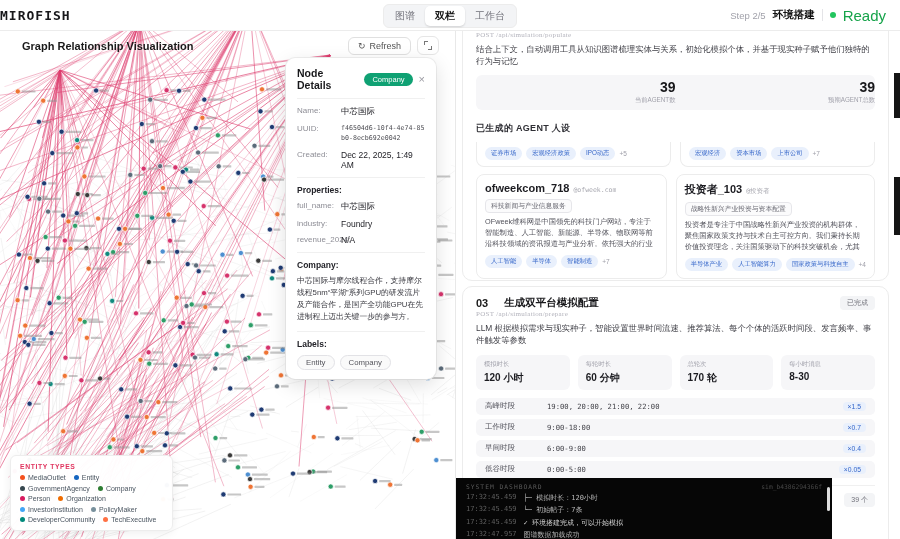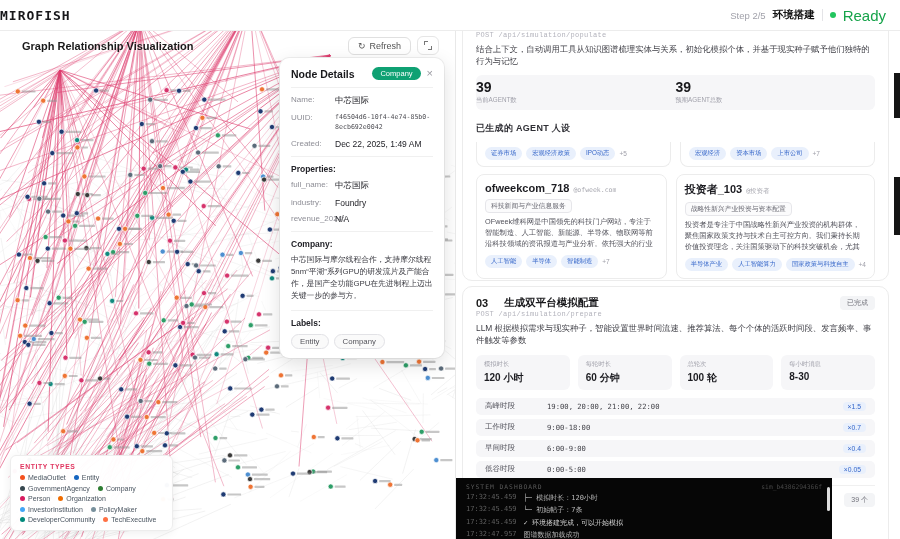--- a/index.html
+++ b/index.html
@@ -33,21 +33,21 @@
   .refresh-btn{display:flex;align-items:center;gap:4px;font-size:9px;color:#555;background:rgba(255,255,255,.92);
     border:1px solid #e0e0e0;border-radius:6px;padding:3px 9px;cursor:pointer;font-family:"Liberation Sans",sans-serif}
   .expand-btn{width:22px;height:19px;display:flex;align-items:center;justify-content:center;
     background:rgba(255,255,255,.92);border:1px solid #e6e6e6;border-radius:6px;cursor:pointer}
   .fs{width:9px;height:9px;display:inline-block;position:relative}
   .fs::before,.fs::after{content:"";position:absolute;width:3px;height:3px;border:1px solid #777}
   .fs::before{top:0;left:0;border-right:none;border-bottom:none}
   .fs::after{bottom:0;right:0;border-left:none;border-top:none}
 
   
-  .node-card{position:absolute;left:280px;top:28px;width:164px;background:#fff;border-radius:9px;z-index:10;
+  .node-card{position:absolute;left:286px;top:28px;width:150px;background:#fff;border-radius:9px;z-index:10;
     box-shadow:0 6px 20px rgba(0,0,0,.13),0 0 0 1px #f1f1f1;padding:9px 11px;box-sizing:border-box}
   .nd-head{display:flex;align-items:center;gap:6px}
   .nd-title{font-size:10.5px;font-weight:bold;flex:1}
   .nd-badge{background:#0fa173;color:#fff;font-size:7.5px;padding:2px 8px;border-radius:9px}
   .nd-close{color:#9a9aa2;font-size:11px;line-height:1;cursor:pointer;background:none;border:none;padding:0}
   .nd-div{border-top:1px solid #f0f0f0;margin:7px 0}
   .nd-row{display:flex;margin-top:6px}
   .nd-label{width:44px;flex-shrink:0;font-size:8px;color:#8e8e96}
   .nd-val{font-size:8.5px;color:#232329}
   .nd-val.mono{font-family:"DejaVu Sans Mono",monospace;font-size:6.6px;color:#4c4c52;word-break:break-all;line-height:1.5}
@@ -63,24 +63,24 @@
   .legend-items{display:flex;flex-wrap:wrap;column-gap:8px;row-gap:3.5px}
   .legend-item{display:flex;align-items:center;gap:3px;font-size:7px;color:#4a5560;white-space:nowrap}
   .dot{width:5px;height:5px;border-radius:50%;flex-shrink:0}
 
   
   .right-pane{position:absolute;top:30px;left:456px;width:444px;height:509px;background:#fff;overflow:hidden}
   .sec-card{position:absolute;background:#fff;border:1px solid #ececec;border-radius:10px;
     padding:9px 13px;box-sizing:border-box}
   #card02{left:6px;top:-9px;width:427px;height:260px;overflow:hidden}
   #card03{left:6px;top:256px;width:427px;height:300px}
-  .endpoint{font-family:Liberation Mono, monospace;font-size:7px;color:#b3b3bc;letter-spacing:.3px}
+  .endpoint{font-family:Liberation Serif, serif;font-size:7px;color:#b3b3bc;letter-spacing:.3px}
   .desc{font-size:8.4px;color:#3f3f46;margin-top:5px;line-height:1.4}
   .stats3{display:flex;background:#f6f6f8;border-radius:6px;margin-top:7px;padding:4px 0 5px}
-  .stat{flex:1;text-align:left}
+  .stat{flex:1;text-align:right}
   .stat-val{font-size:14px;font-weight:bold;color:#18181b}
   .stat-label{font-size:6.3px;color:#a0a0aa;margin-top:1px}
   .agents-heading{font-size:9px;font-weight:bold;color:#2f2f35;margin-top:12px;letter-spacing:.3px}
   .cards-grid{display:grid;grid-template-columns:1fr 1fr;gap:9px;margin-top:7px}
   .partial-card{height:24px;border:1px solid #ececec;border-top:none;border-radius:0 0 8px 8px;
     display:flex;align-items:center;padding:0 8px;gap:4px;overflow:hidden}
   .agent-card{border:1px solid #ececec;border-radius:8px;padding:7px 8px;background:#fff;cursor:pointer}
   .ac-head{display:flex;align-items:baseline;gap:4px}
   .ac-name{font-size:11px;font-weight:bold;color:#1c1c21;white-space:nowrap}
   .ac-handle{font-size:6.5px;color:#a8a8b0;font-family:"DejaVu Sans Mono",monospace;overflow:hidden;text-overflow:ellipsis;white-space:nowrap}
@@ -127,20 +127,26 @@
   #thumb1{top:43px;height:45px}
   #thumb2{top:147px;height:58px}
 </style>
 </head>
 <body>
 
 <div class="app">
 
   <header class="topbar">
     <div class="logo">MIROFISH</div>
+    <nav class="tabs">
+
+    <button class="tab">图谱</button>
+        <button class="tab active">双栏</button>
+        <button class="tab">工作台</button>
+      </nav>
     <div class="top-right">
       <span class="step">Step 2/5</span>
       <span class="step-name">环境搭建</span>
       <span class="vsep"></span>
       <span class="status-dot"></span>
       <span class="status">Ready</span>
     </div>
   </header>
 
   <section class="graph-pane">
@@ -1441,21 +1447,21 @@
             <div class="s4-val">120 小时</div>
           </div>
 
           <div class="s4">
             <div class="s4-label">每轮时长</div>
             <div class="s4-val">60 分钟</div>
           </div>
 
           <div class="s4">
             <div class="s4-label">总轮次</div>
-            <div class="s4-val">100 轮</div>
+            <div class="s4-val">170 轮</div>
           </div>
 
           <div class="s4">
             <div class="s4-label">每小时消息</div>
             <div class="s4-val">8-30</div>
           </div>
         </div>
       <div class="time-rows">
 
           <div class="time-row">

